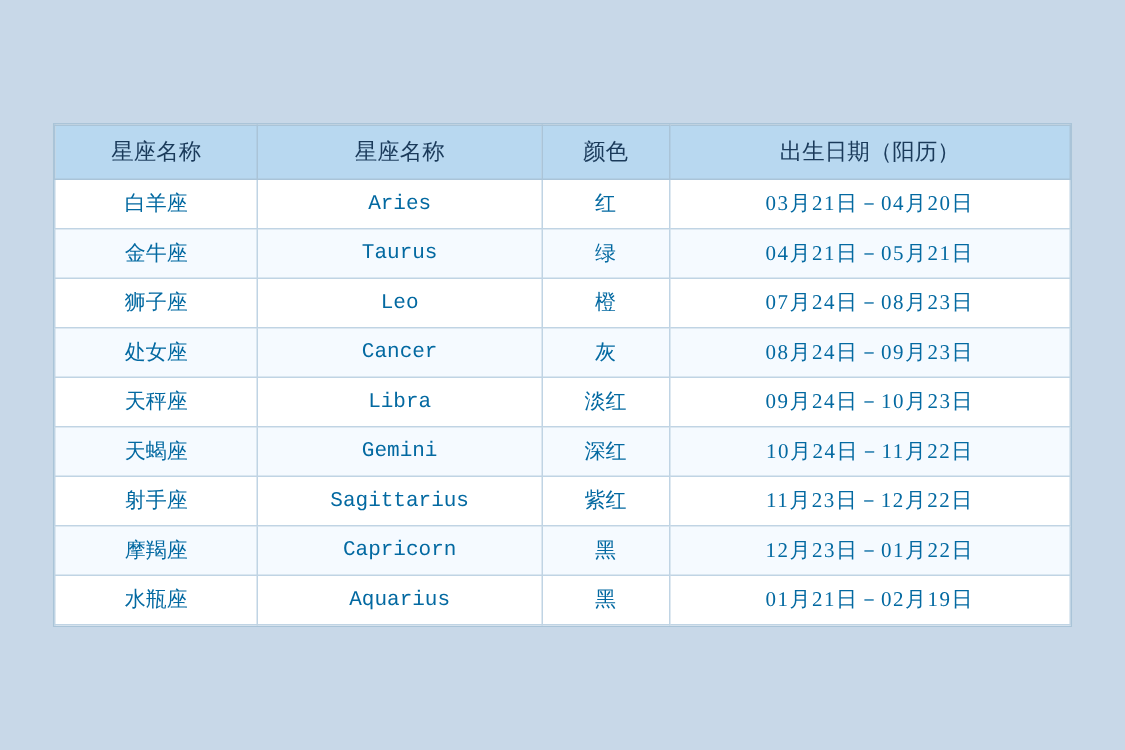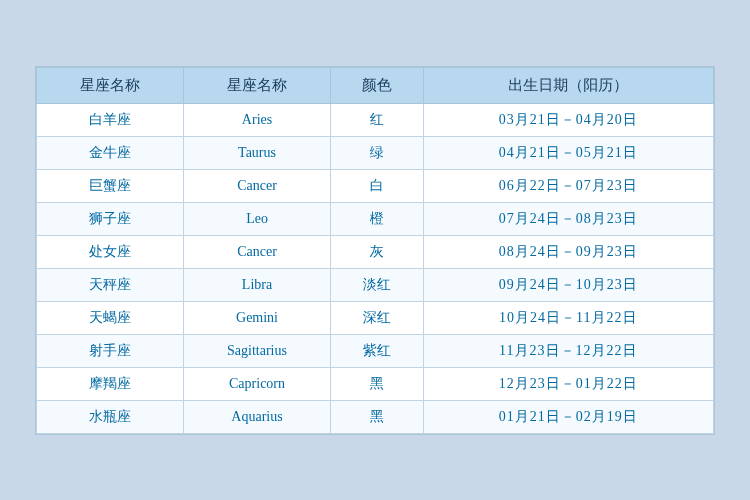--- a/index.html
+++ b/index.html
@@ -54,21 +54,21 @@
 
     tbody td {
       border: 1px solid #c0d4e4;
       padding: 7px 10px;
       text-align: center;
       color: #0369a1;
       font-size: 14px;
     }
 
     tbody td:nth-child(2) {
-      font-family: Liberation Serif, serif;
+      font-family: Liberation Mono, monospace;
       font-size: 14px;
     }
 
     tbody td:nth-child(4) {
       letter-spacing: 1px;
     }
   </style>
 </head>
 <body>
 
@@ -87,26 +87,20 @@
           <td>白羊座</td>
           <td>Aries</td>
           <td>红</td>
           <td>03月21日－04月20日</td>
         </tr>
         <tr>
           <td>金牛座</td>
           <td>Taurus</td>
           <td>绿</td>
           <td>04月21日－05月21日</td>
-        </tr>
-        <tr>
-          <td>巨蟹座</td>
-          <td>Cancer</td>
-          <td>白</td>
-          <td>06月22日－07月23日</td>
         </tr>
         <tr>
           <td>狮子座</td>
           <td>Leo</td>
           <td>橙</td>
           <td>07月24日－08月23日</td>
         </tr>
         <tr>
           <td>处女座</td>
           <td>Cancer</td>

